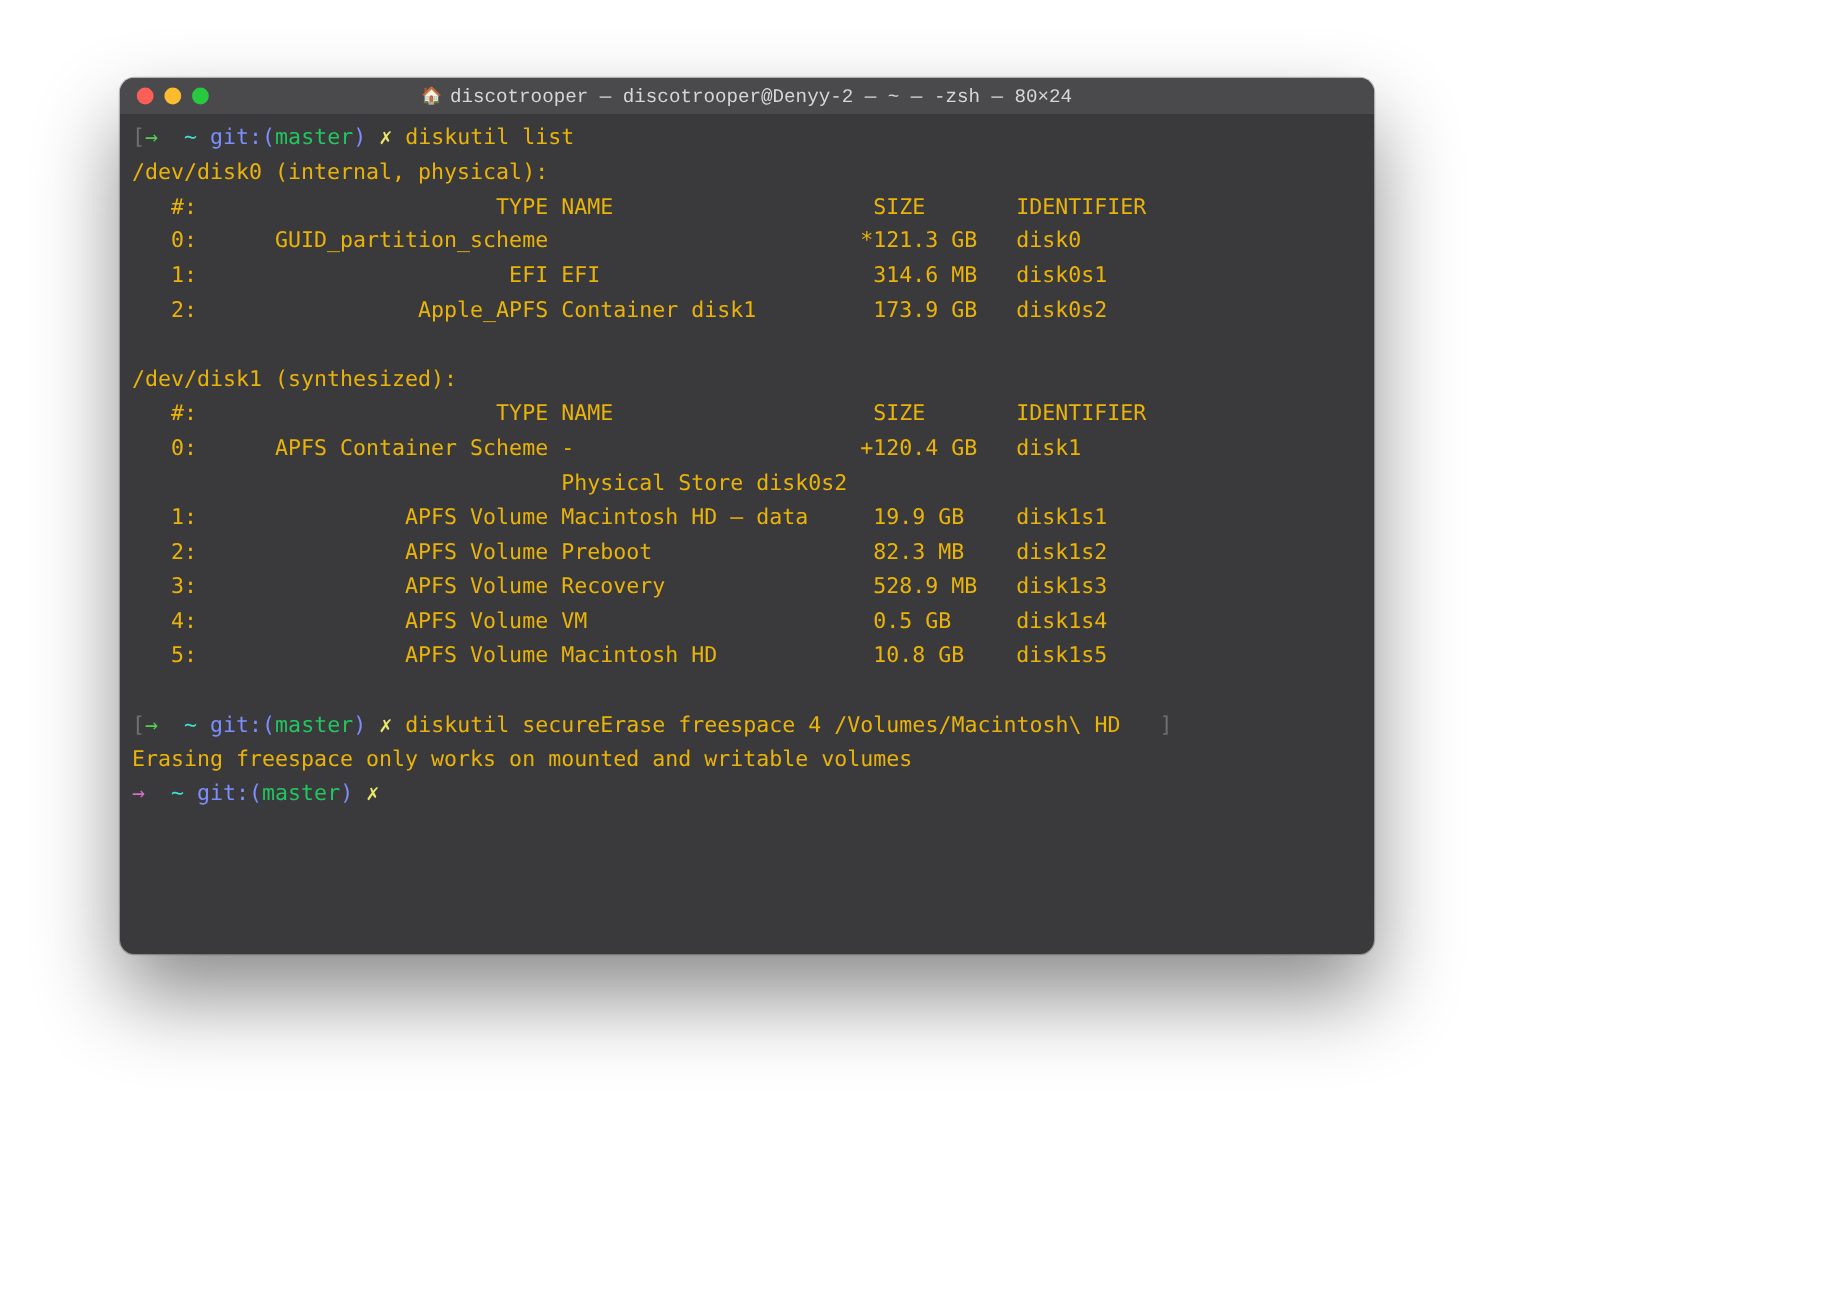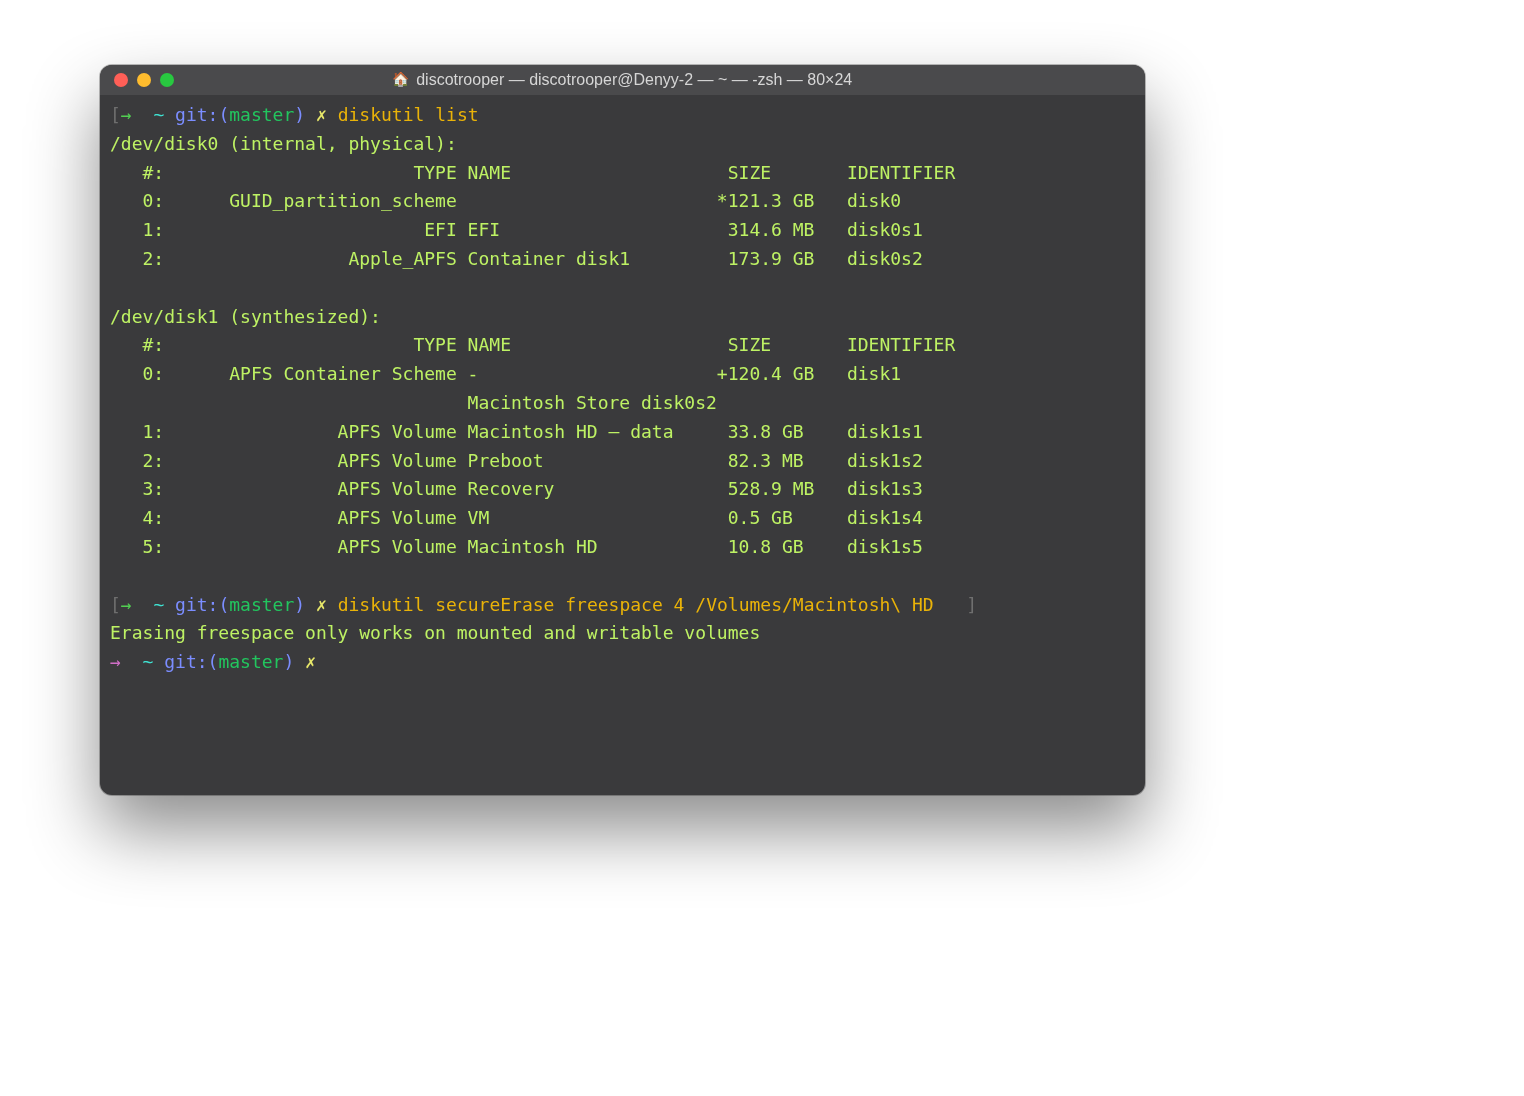--- a/index.html
+++ b/index.html
@@ -41,21 +41,21 @@
   }
   .tl.red { background: #ff5f57; }
   .tl.yel { background: #febc2e; }
   .tl.grn { background: #28c840; }
   .title {
     position: absolute;
     left: 0; right: 0;
     text-align: center;
     color: #d6d6d6;
     font-size: 16px;
-    font-family: Liberation Sans, sans-serif;
+    font-family: Liberation Mono, monospace;
     pointer-events: none;
   }
   .house {
     display: inline-block;
     font-size: 14px;
     margin-right: 6px;
     vertical-align: 1px;
   }
   .body {
     padding: 6px 10px;
@@ -65,21 +65,21 @@
     white-space: pre;
     font-family: "SF Mono", Menlo, Monaco, Consolas, monospace;
   }
   .c-bracket { color: #6f6f6f; }
   .c-arrow   { color: #52cf52; }
   .c-home    { color: #3fe0d0; }
   .c-git     { color: #7b8dff; }
   .c-branch  { color: #22c55e; }
   .c-x       { color: #e8e86a; }
   .c-cmd     { color: #eab308; }
-  .c-text    { color: #bef264; }
+  .c-text    { color: #eab308; }
   .c-arrow2  { color: #d06ec7; }
 </style>
 </head>
 <body>
 
 <div class="window">
   <div class="titlebar">
     <div class="traffic">
       <div class="tl red"></div>
       <div class="tl yel"></div>
@@ -93,22 +93,22 @@
   <div class="body"><span class="c-bracket">[</span><span class="c-arrow">→</span>  <span class="c-home">~</span> <span class="c-git">git:</span><span class="c-git">(</span><span class="c-branch">master</span><span class="c-git">)</span> <span class="c-x">✗</span> <span class="c-cmd">diskutil list</span>
 <span class="c-text">/dev/disk0 (internal, physical):</span>
 <span class="c-text">   #:                       TYPE NAME                    SIZE       IDENTIFIER</span>
 <span class="c-text">   0:      GUID_partition_scheme                        *121.3 GB   disk0</span>
 <span class="c-text">   1:                        EFI EFI                     314.6 MB   disk0s1</span>
 <span class="c-text">   2:                 Apple_APFS Container disk1         173.9 GB   disk0s2</span>
 
 <span class="c-text">/dev/disk1 (synthesized):</span>
 <span class="c-text">   #:                       TYPE NAME                    SIZE       IDENTIFIER</span>
 <span class="c-text">   0:      APFS Container Scheme -                      +120.4 GB   disk1</span>
-<span class="c-text">                                 Macintosh Store disk0s2</span>
-<span class="c-text">   1:                APFS Volume Macintosh HD — data     33.8 GB    disk1s1</span>
+<span class="c-text">                                 Physical Store disk0s2</span>
+<span class="c-text">   1:                APFS Volume Macintosh HD — data     19.9 GB    disk1s1</span>
 <span class="c-text">   2:                APFS Volume Preboot                 82.3 MB    disk1s2</span>
 <span class="c-text">   3:                APFS Volume Recovery                528.9 MB   disk1s3</span>
 <span class="c-text">   4:                APFS Volume VM                      0.5 GB     disk1s4</span>
 <span class="c-text">   5:                APFS Volume Macintosh HD            10.8 GB    disk1s5</span>
 
 <span class="c-bracket">[</span><span class="c-arrow">→</span>  <span class="c-home">~</span> <span class="c-git">git:</span><span class="c-git">(</span><span class="c-branch">master</span><span class="c-git">)</span> <span class="c-x">✗</span> <span class="c-cmd">diskutil secureErase freespace 4 /Volumes/Macintosh\ HD</span>   <span class="c-bracket">]</span>
 <span class="c-text">Erasing freespace only works on mounted and writable volumes</span>
 <span class="c-arrow2">→</span>  <span class="c-home">~</span> <span class="c-git">git:</span><span class="c-git">(</span><span class="c-branch">master</span><span class="c-git">)</span> <span class="c-x">✗</span> </div>
 </div>
 

